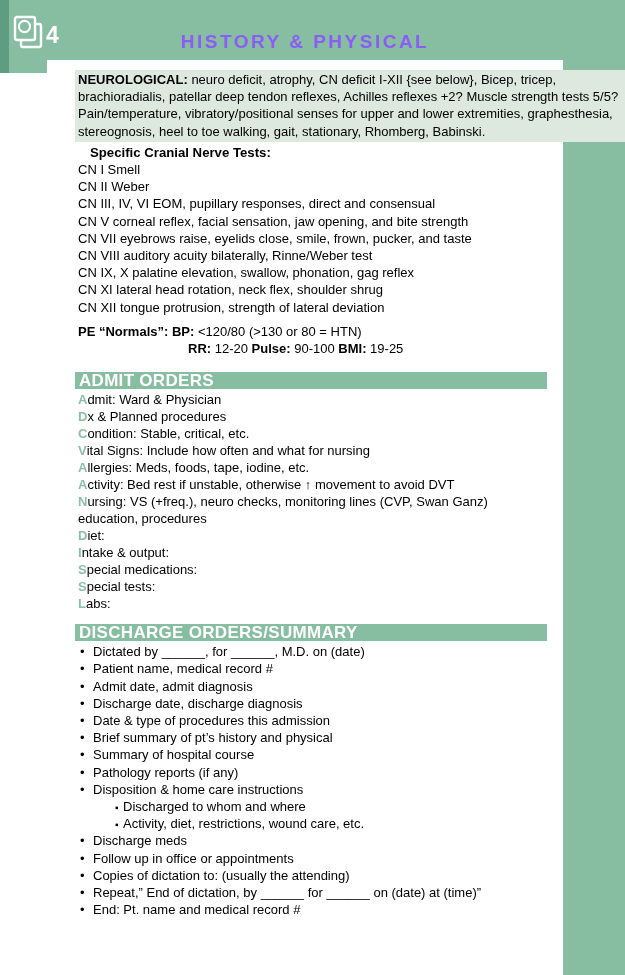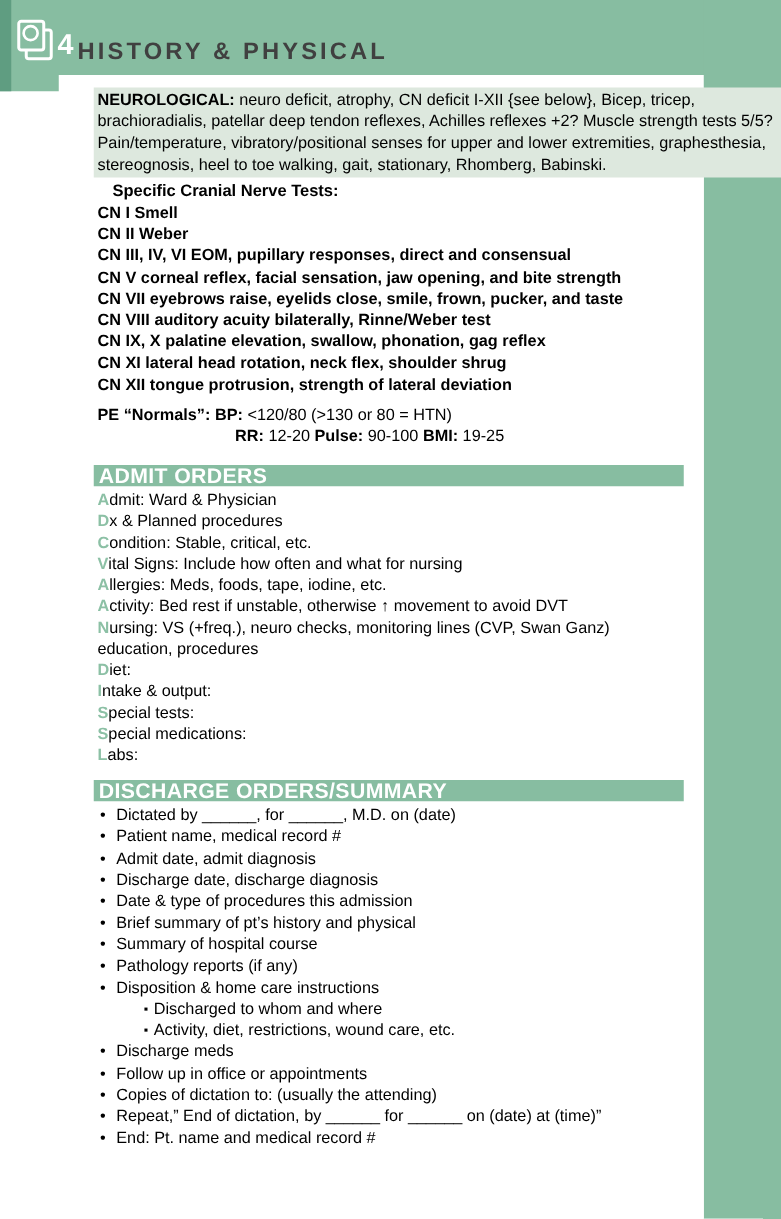--- a/index.html
+++ b/index.html
@@ -15,32 +15,32 @@
     font-family:"Liberation Sans","DejaVu Sans",sans-serif;
     background:#ffffff;color:#000;
   }
   .page{position:relative;width:625px;height:975px;background:#fff;}
   .top-band{position:absolute;left:0;top:0;width:625px;height:73px;background:var(--green);}
   .spine-stripe{position:absolute;left:0;top:0;width:9px;height:73px;background:var(--green-dark);}
   .right-margin{position:absolute;left:563px;top:0;width:62px;height:975px;background:var(--green);}
   .pages-icon{position:absolute;left:13px;top:15px;}
   .page-number{position:absolute;left:46px;top:22px;color:#fff;font-weight:bold;font-size:23px;}
   .page-title{
-    position:absolute;left:62px;top:31px;width:516px;
-    color:#404040;font-weight:bold;font-size:19px;letter-spacing:2.5px;white-space:nowrap;
+    position:absolute;left:47px;top:31px;width:516px;text-align:center;
+    color:#8b5cf6;font-weight:bold;font-size:19px;letter-spacing:2.5px;white-space:nowrap;
   }
   .card{
     position:absolute;left:47px;top:60px;width:516px;height:915px;background:#fff;
     padding:10px 16px 0 31px;font-size:13px;line-height:17.2px;
   }
   .highlight{
     margin:0 15px 0 -3px;padding:1px 3px 2px 3px;background:var(--highlight);width:565px;
   }
   .sub-heading{font-size:13.2px;font-weight:bold;margin:2px 0 0 12px;line-height:17.2px;}
-  .cn-row{white-space:nowrap;font-weight:bold;}
+  .cn-row{white-space:nowrap;}
   .pe-block{margin-top:7px;font-weight:normal;}
   .pe-line2{padding-left:110px;}
   .section-bar{
     margin:15px 0 2px -3px;width:472px;height:17px;background:var(--green);
     color:#fff;font-weight:bold;font-size:17px;line-height:17px;
     padding:0 4px;letter-spacing:.3px;white-space:nowrap;
   }
   .section-bar.second{margin-top:12px;}
   .admit-row{line-height:17px;white-space:nowrap;}
   .admit-row .lead{font-weight:bold;color:var(--accent);}
@@ -94,22 +94,22 @@
         <div class="admit-row"><span class="lead">A</span><span class="rest">dmit: Ward &amp; Physician</span></div>
         <div class="admit-row"><span class="lead">D</span><span class="rest">x &amp; Planned procedures</span></div>
         <div class="admit-row"><span class="lead">C</span><span class="rest">ondition: Stable, critical, etc.</span></div>
         <div class="admit-row"><span class="lead">V</span><span class="rest">ital Signs: Include how often and what for nursing</span></div>
         <div class="admit-row"><span class="lead">A</span><span class="rest">llergies: Meds, foods, tape, iodine, etc.</span></div>
         <div class="admit-row"><span class="lead">A</span><span class="rest">ctivity: Bed rest if unstable, otherwise ↑ movement to avoid DVT</span></div>
         <div class="admit-row"><span class="lead">N</span><span class="rest">ursing: VS (+freq.), neuro checks, monitoring lines (CVP, Swan Ganz)</span></div>
         <div class="admit-row"><span class="rest">education, procedures</span></div>
         <div class="admit-row"><span class="lead">D</span><span class="rest">iet:</span></div>
         <div class="admit-row"><span class="lead">I</span><span class="rest">ntake &amp; output:</span></div>
+        <div class="admit-row"><span class="lead">S</span><span class="rest">pecial medications:</span></div>
         <div class="admit-row"><span class="lead">S</span><span class="rest">pecial tests:</span></div>
-        <div class="admit-row"><span class="lead">S</span><span class="rest">pecial medications:</span></div>
         <div class="admit-row"><span class="lead">L</span><span class="rest">abs:</span></div>
       </div>
 
     <div class="section-bar second">DISCHARGE ORDERS/SUMMARY</div>
     <div id="discharge-list">
         <div class="bullet-row lvl1"><span class="marker">•</span><span class="text">Dictated by ______, for ______, M.D. on (date)</span></div>
         <div class="bullet-row lvl1"><span class="marker">•</span><span class="text">Patient name, medical record #</span></div>
         <div class="bullet-row lvl1"><span class="marker">•</span><span class="text">Admit date, admit diagnosis</span></div>
         <div class="bullet-row lvl1"><span class="marker">•</span><span class="text">Discharge date, discharge diagnosis</span></div>
         <div class="bullet-row lvl1"><span class="marker">•</span><span class="text">Date &amp; type of procedures this admission</span></div>

